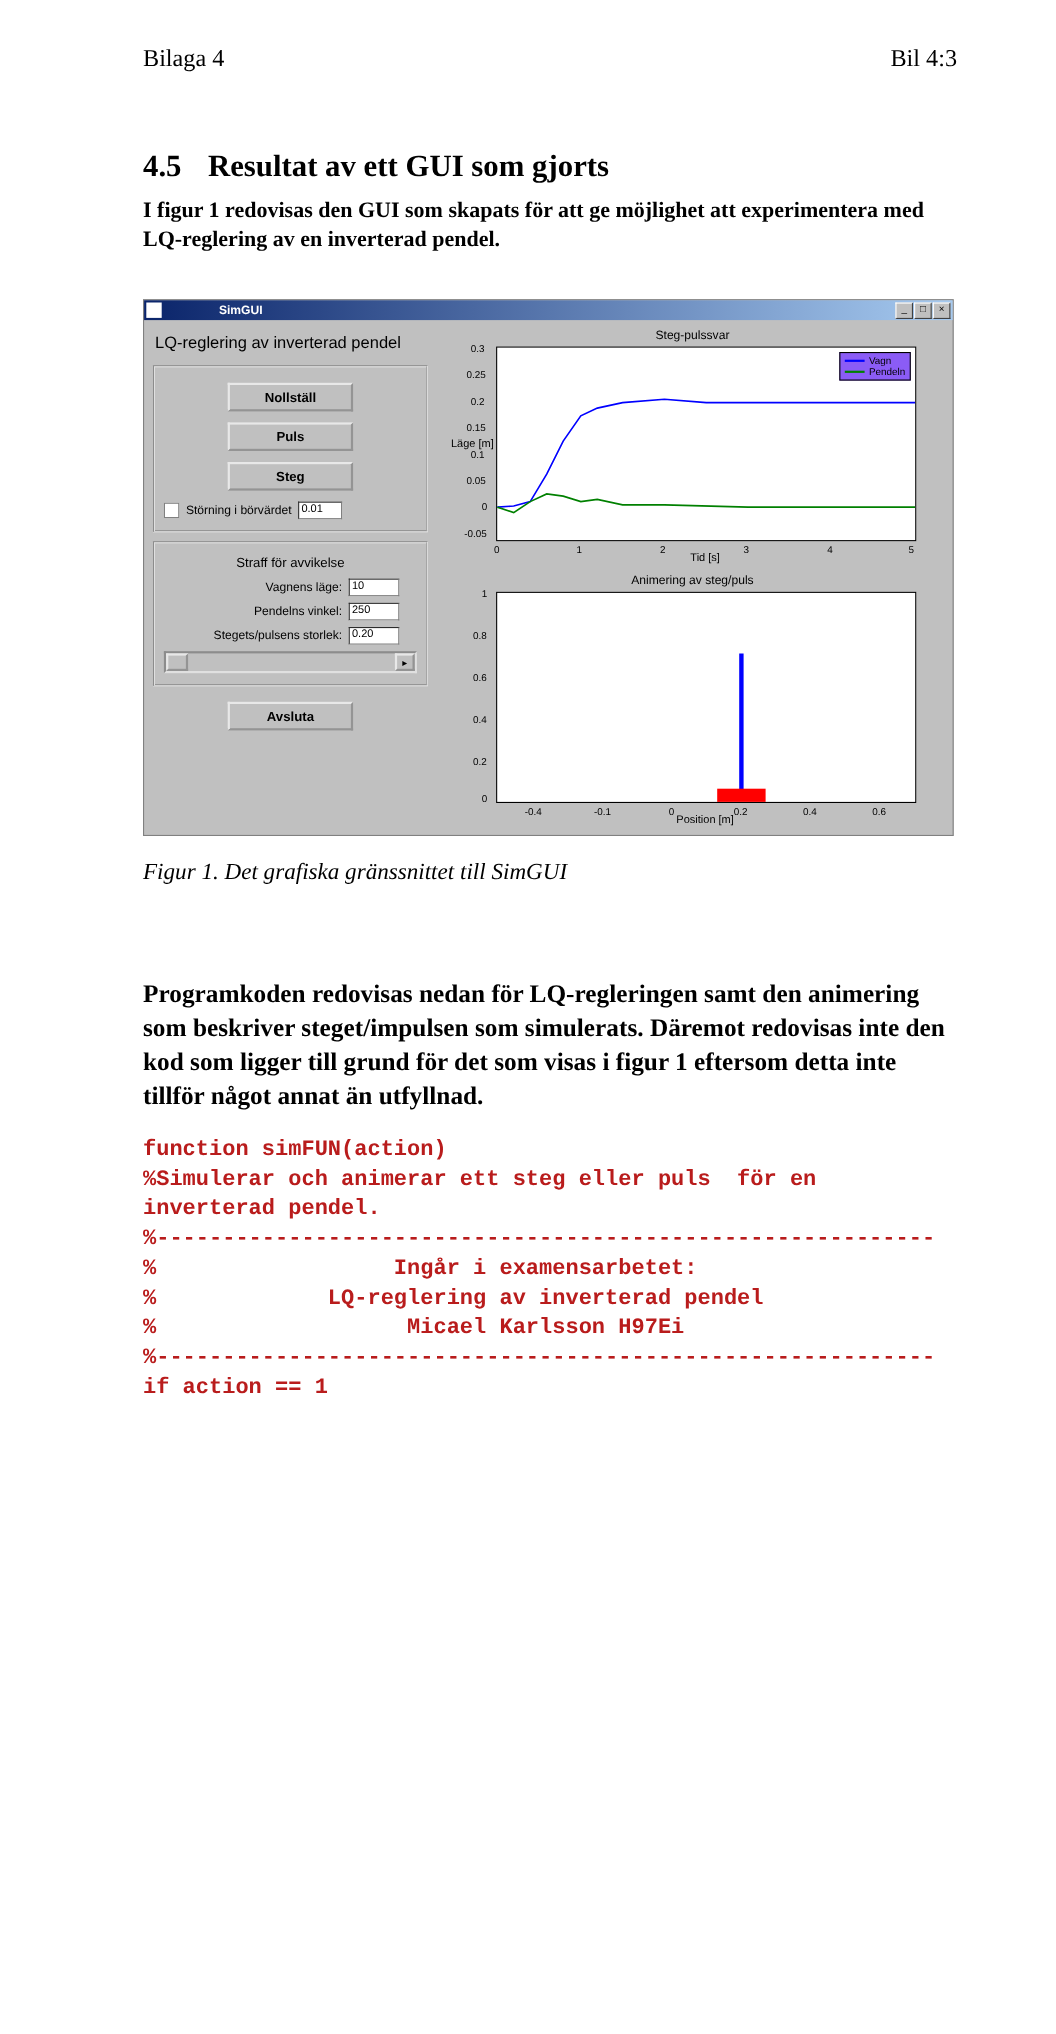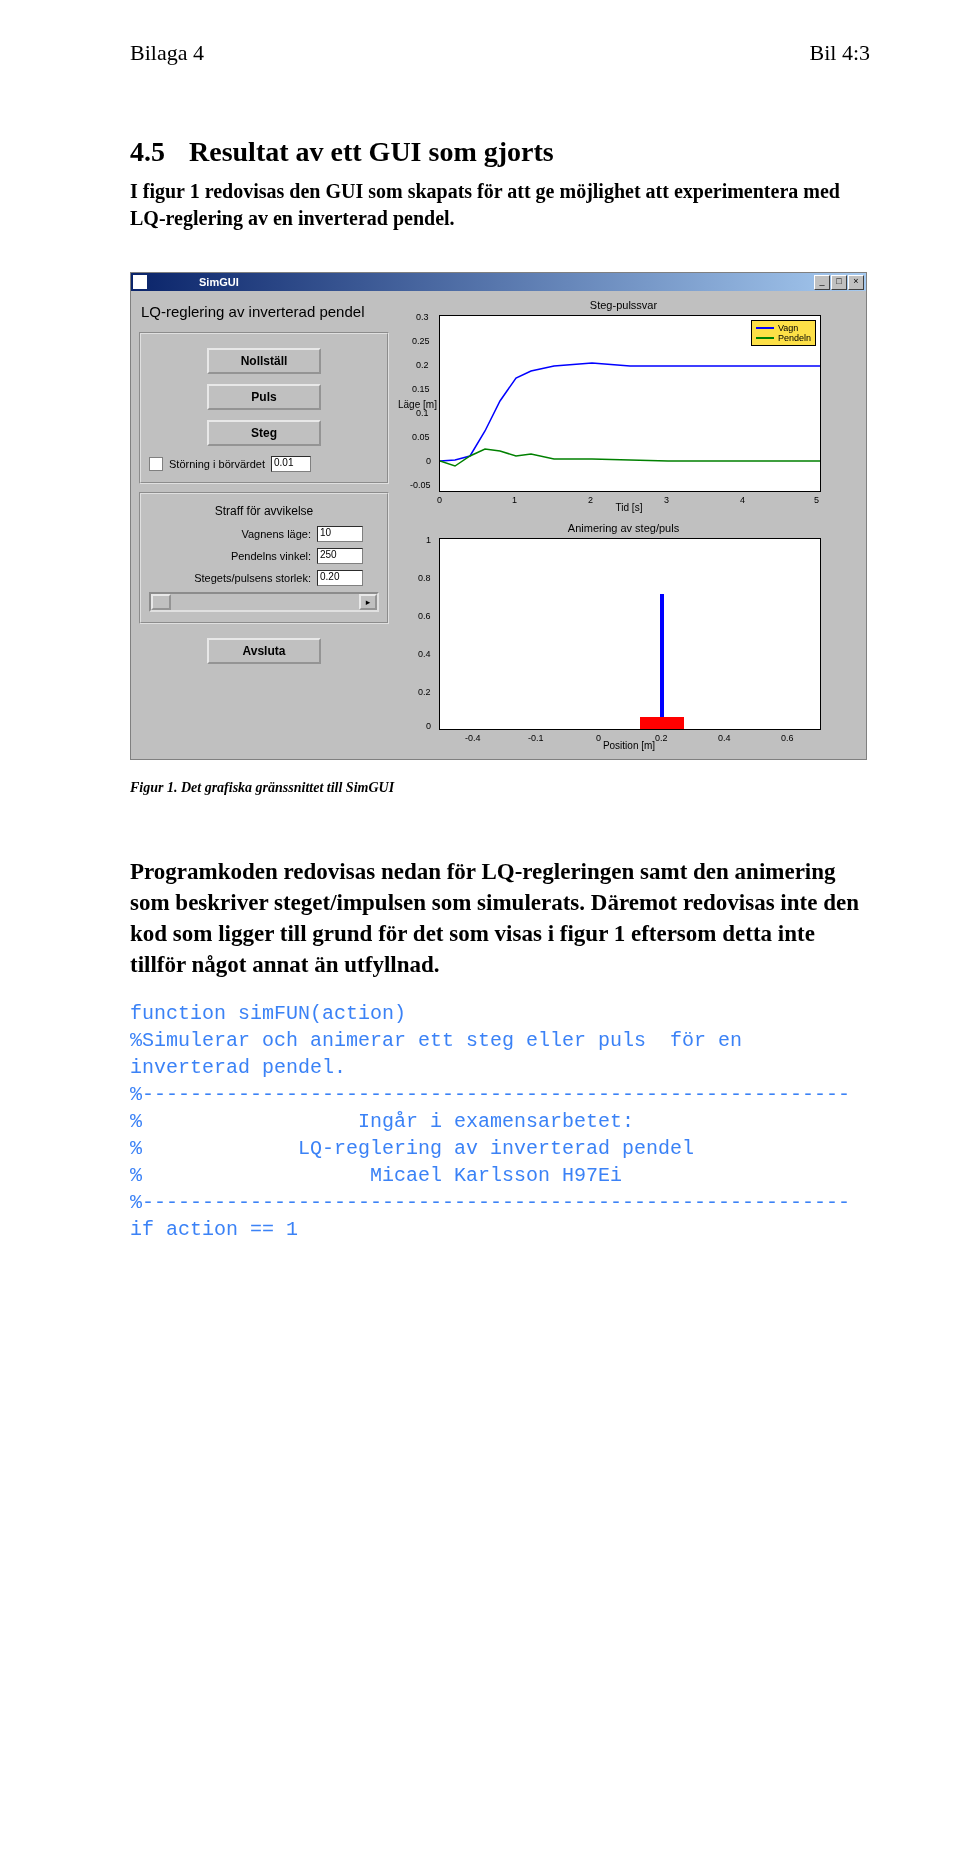--- a/index.html
+++ b/index.html
@@ -67,21 +67,21 @@
     border-right-color: #404040;
     border-bottom-color: #404040;
     font-size: 9px;
     line-height: 11px;
     text-align: center;
     color:#000;
   }
   .gui-body {
     display: flex;
     padding: 8px;
-    gap: 0;
+    gap: 12px;
   }
   .left-col { width: 250px; }
   .right-col { flex: 1; }
   .gui-title-text {
     font-size: 15px;
     margin: 4px 0 12px 2px;
   }
   .panel {
     border: 2px groove #e0e0e0;
     padding: 10px 8px;
@@ -131,45 +131,46 @@
   }
   .plot-title { text-align:center; font-size:11px; margin-bottom:2px; }
   .axis-label-y {
     position:absolute; left:-42px; top:50%; transform:translateY(-50%) rotate(0deg);
     font-size:10px;
   }
   .axis-label-x { text-align:center; font-size:10px; margin-top:2px;}
   .tick { position:absolute; font-size:9px; color:#000; }
   .legend {
     position:absolute; right:4px; top:4px;
-    background:#fde047; border:1px solid #000;
+    background:#8b5cf6; border:1px solid #000;
     font-size:9px; padding:2px 4px;
   }
   .legend-row { display:flex; align-items:center; gap:4px; }
   .legend-swatch { width:18px; height:2px; }
   .fig-caption {
     font-family: Georgia, "Times New Roman", serif;
-    font-size: 14px;
+    font-size: 21px;
     font-style: italic;
-    font-weight: bold;
-    margin: 16px 0 60px 0;
+    font-weight: normal;
+    margin: 16px 0 83px 0;
   }
   .body-para {
     font-family: Georgia, "Times New Roman", serif;
     font-size: 23px;
     font-weight: bold;
     line-height: 1.35;
     margin-bottom: 20px;
   }
   .code-block {
     font-family: "Courier New", monospace;
     font-size: 20px;
-    color: #3b82f6;
+    color: #b91c1c;
     white-space: pre;
     line-height: 1.35;
+    font-weight: bold;
   }
 </style>
 </head>
 <body>
 
 <div class="page">
   <div class="header-row">
     <span>Bilaga 4</span>
     <span>Bil 4:3</span>
   </div>

